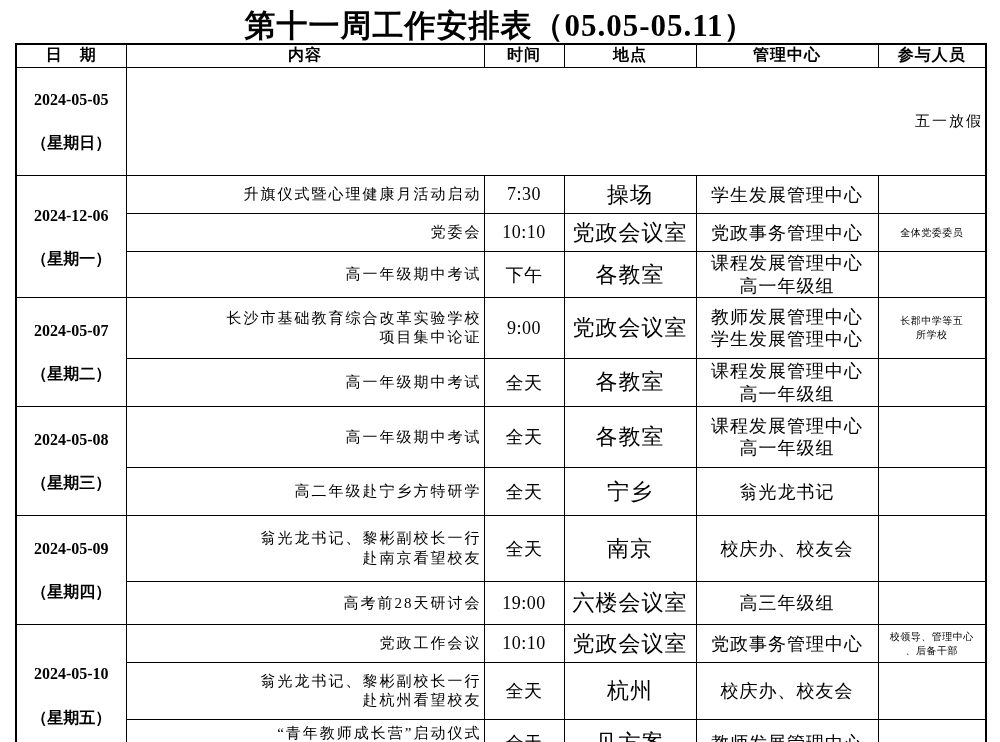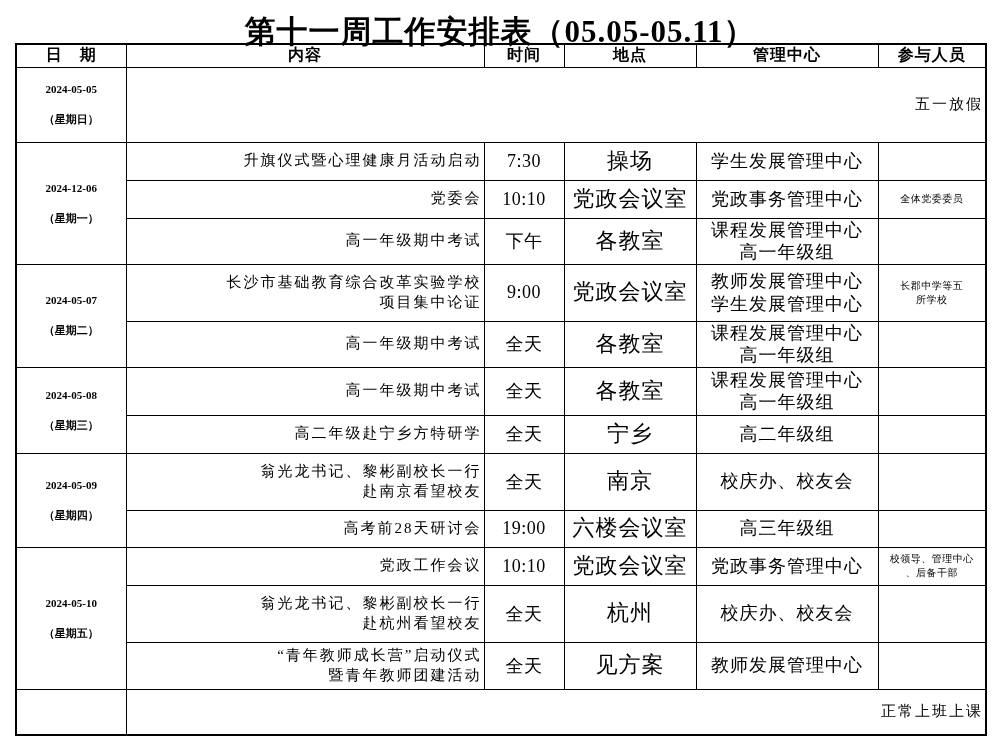--- a/index.html
+++ b/index.html
@@ -15,21 +15,21 @@
     width: 1000px;
     height: 742px;
     overflow: hidden;
     box-sizing: border-box;
   }
   .page-title {
     text-align: center;
     font-size: 31px;
     font-weight: bold;
     letter-spacing: 1px;
-    padding-top: 13px;
+    padding-top: 7px;
     height: 43px;
     line-height: 38px;
     box-sizing: border-box;
     white-space: nowrap;
   }
   table.schedule {
     border-collapse: collapse;
     table-layout: fixed;
     width: 970px;
     margin-left: 15px;
@@ -43,21 +43,21 @@
     box-sizing: border-box;
     white-space: pre-line;
     overflow: hidden;
   }
   th.header-cell {
     font-size: 16px;
     font-weight: bold;
     letter-spacing: 1px;
   }
   td.date-cell {
-    font-size: 11px;
+    font-size: 16px;
     font-weight: bold;
     line-height: 1.35;
   }
   td.date-cell span { display: block; }
   td.content-cell, td.merged-cell {
     font-size: 15px;
     letter-spacing: 2px;
     line-height: 1.3;
     text-align: right;
   }
@@ -176,21 +176,21 @@
       <td class="time-cell">全天</td>
       <td class="location-cell">各教室</td>
       <td class="center-cell">课程发展管理中心
 高一年级组</td>
       <td class="participants-cell"></td>
     </tr>
     <tr style="height:38px">
       <td class="content-cell">高二年级赴宁乡方特研学</td>
       <td class="time-cell">全天</td>
       <td class="location-cell">宁乡</td>
-      <td class="center-cell">高二年级组</td>
+      <td class="center-cell">翁光龙书记</td>
       <td class="participants-cell"></td>
     </tr>
 
     <tr style="height:57px">
       <td class="date-cell" rowspan="2">
         <span>2024-05-09</span>
         <span>（星期四）</span>
       </td>
       <td class="content-cell">翁光龙书记、黎彬副校长一行
 赴南京看望校友</td>

